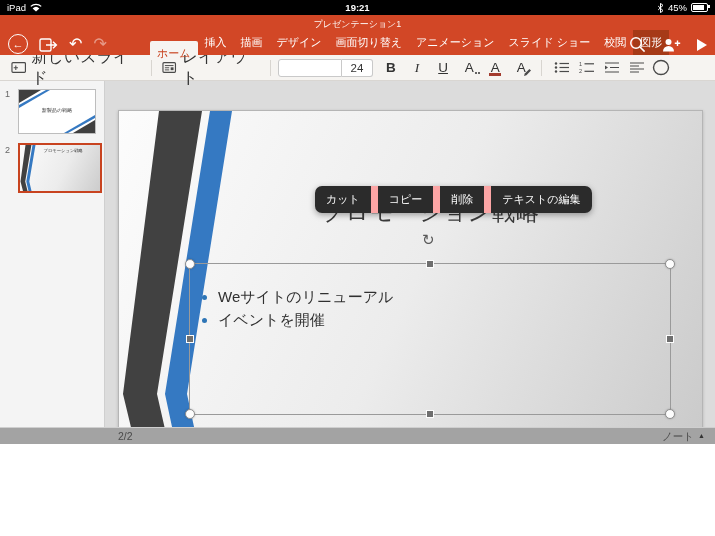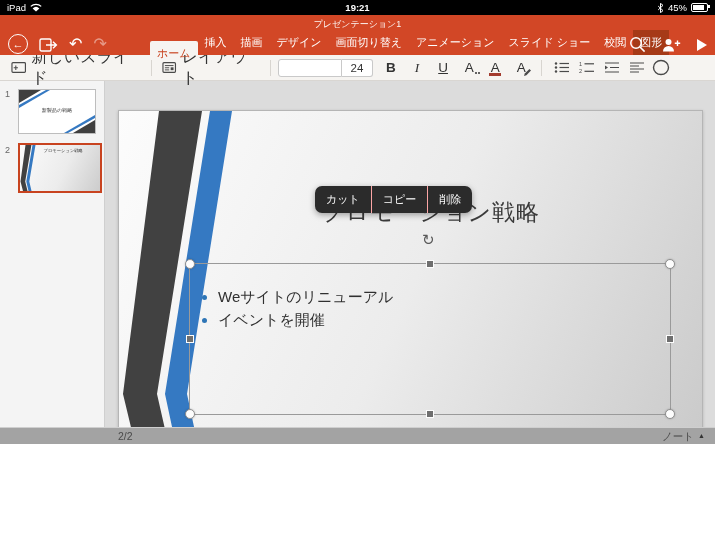--- a/index.html
+++ b/index.html
@@ -77,21 +77,21 @@
   .lm{left:-4px;top:calc(50% - 4px);} .rm{right:-4px;top:calc(50% - 4px);}
   .rot{position:absolute;left:calc(50% - 8px);top:-33px;font-size:15px;color:#5a5a5a;cursor:pointer;}
   .bullets{list-style:none;margin:0;padding:0;position:absolute;left:12px;top:22px;}
   .bullets li{display:flex;align-items:center;height:23px;font-size:15px;color:#303030;white-space:nowrap;}
   .bdot{width:5px;height:5px;border-radius:50%;background:#2E75B6;margin-right:11px;flex:none;}
 
   
   .ctx-menu{position:absolute;left:196px;top:75px;height:27px;background:#2b2b2b;border-radius:7px;display:flex;
     align-items:center;z-index:5;box-shadow:0 2px 6px rgba(0,0,0,.35);}
   .ctx-item{padding:0 11px;font-size:11px;color:#fff;line-height:27px;white-space:nowrap;cursor:pointer;}
-  .ctx-item + .ctx-item{border-left:1px solid #fca5a5;}
+  .ctx-item + .ctx-item{border-left:7px solid #fca5a5;}
 
   
   .footer{position:absolute;bottom:0;left:0;right:0;height:17px;background:#a3a3a3;border-top:1px solid #cfcfcf;
     box-sizing:border-box;font-size:10.5px;color:#4a4a4a;line-height:16px;}
   .page{position:absolute;left:118px;}
   .notes{position:absolute;right:10px;display:flex;align-items:center;gap:4px;cursor:pointer;}
   .notes-tri{font-size:7px;color:#333;}
 </style>
 </head>
 <body>
@@ -304,20 +304,21 @@
               <i class="bdot"></i>
               <span>イベントを開催</span>
             </li>
           </ul>
         </div>
 
         <div class="ctx-menu">
           <div class="ctx-item">カット</div>
           <div class="ctx-item">コピー</div>
           <div class="ctx-item">削除</div>
+          <div class="ctx-item">テキストの編集</div>
         </div>
       </div>
     </div>
   </div>
 
   <div class="footer">
     <span class="page">2/2</span>
     <div class="notes">
       <span>ノート</span>
       <span class="notes-tri">▲</span>

